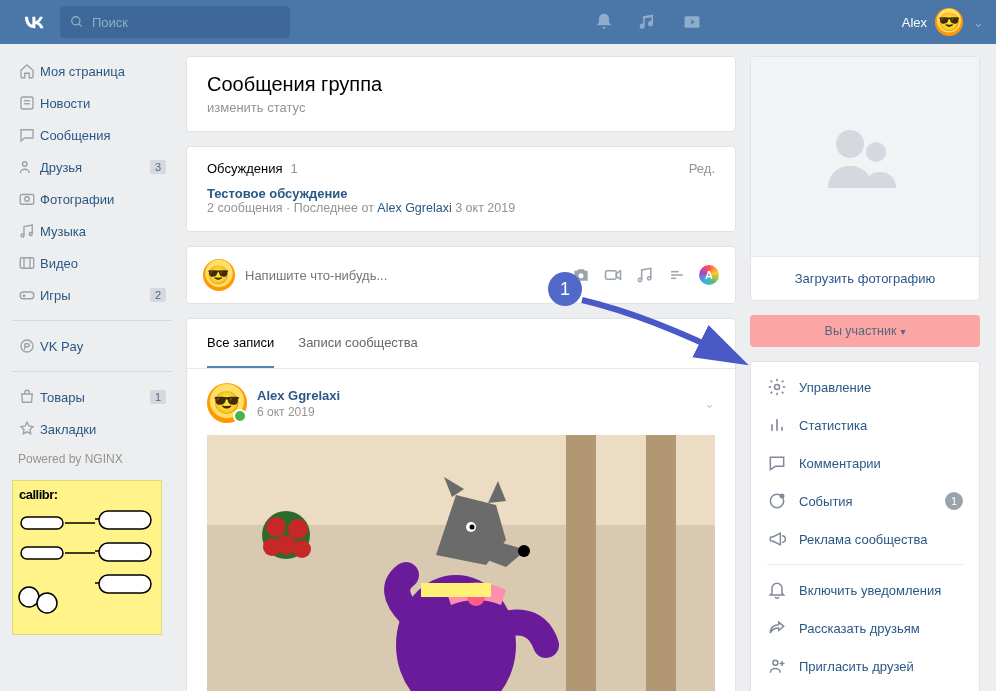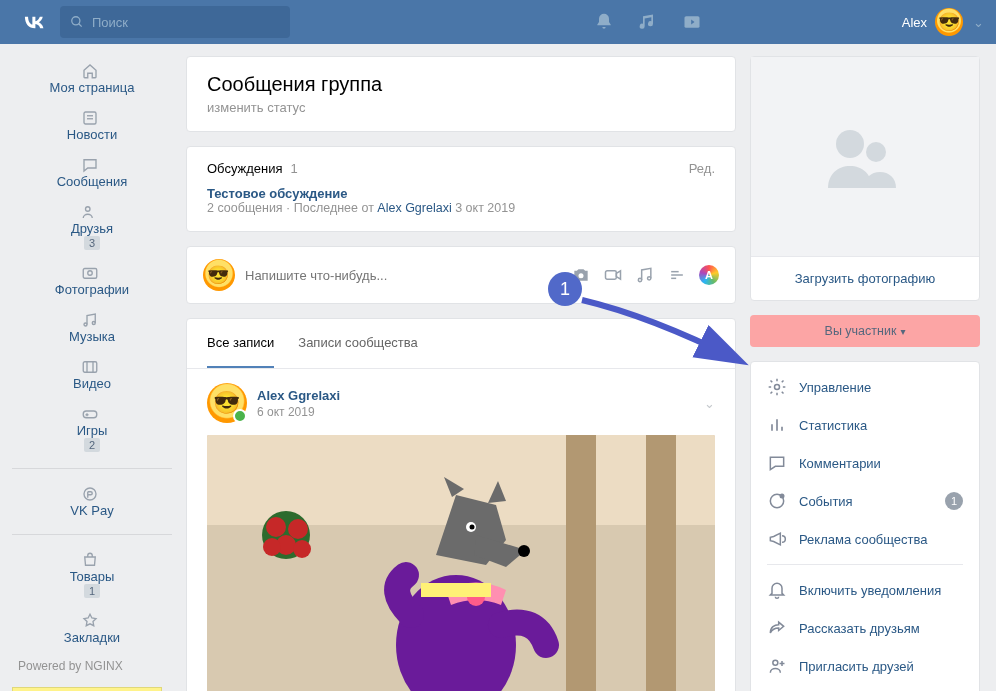--- a/index.html
+++ b/index.html
@@ -19,21 +19,21 @@
 .chev { color: #8fadc8; margin-left: 2px; }
 
 
 .layout { display: flex; padding: 12px; gap: 14px; }
 .leftcol { width: 160px; }
 .centercol { width: 550px; display: flex; flex-direction: column; gap: 14px; }
 .rightcol { width: 230px; display: flex; flex-direction: column; gap: 14px; }
 
 
 .leftnav { display: flex; flex-direction: column; gap: 2px; }
-.nav-item { display: flex; align-items: center; padding: 6px 6px; border-radius: 4px; color: #2a5885; cursor: pointer; flex-direction: column; }
+.nav-item { display: flex; align-items: center; padding: 6px 6px; border-radius: 4px; color: #2a5885; cursor: pointer; }
 .nav-ic { width: 22px; color: #99a2ad; display: inline-flex; }
 .nav-label { flex: 1; }
 .nav-badge { background: #d3d9de; color: #55677d; font-size: 11px; padding: 1px 5px; border-radius: 2px; }
 .nav-divider { height: 1px; background: #d7d8db; margin: 8px 0; }
 .powered { color: #939393; font-size: 12px; margin-top: 8px; padding-left: 6px; }
 .ad-box { margin-top: 14px; width: 150px; height: 155px; background: #fff38a; border: 1px solid #e0d87a; padding: 6px; position: relative; overflow: hidden; }
 .ad-title { font-weight: 700; letter-spacing: -0.5px; margin-bottom: 8px; color:#000; }
 .ad-scribble { position: absolute; inset: 26px 4px 4px 4px; }
 
 

